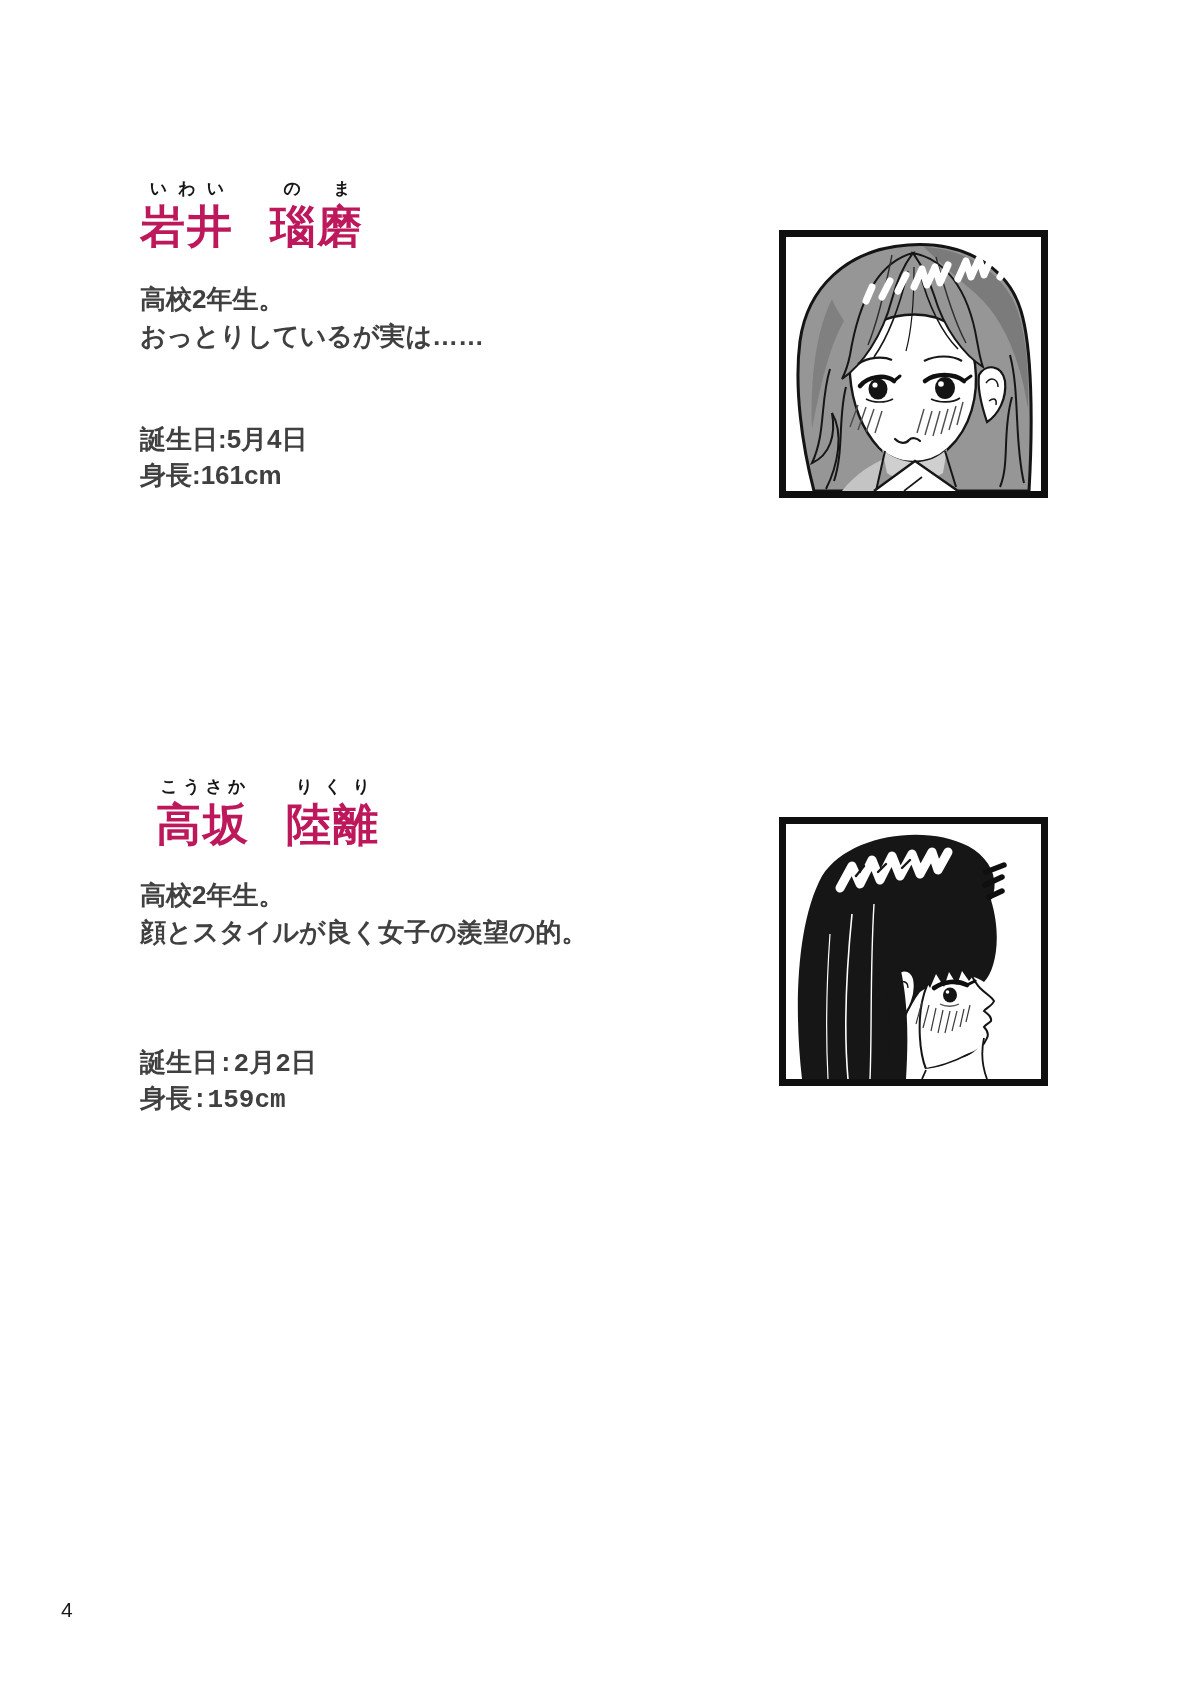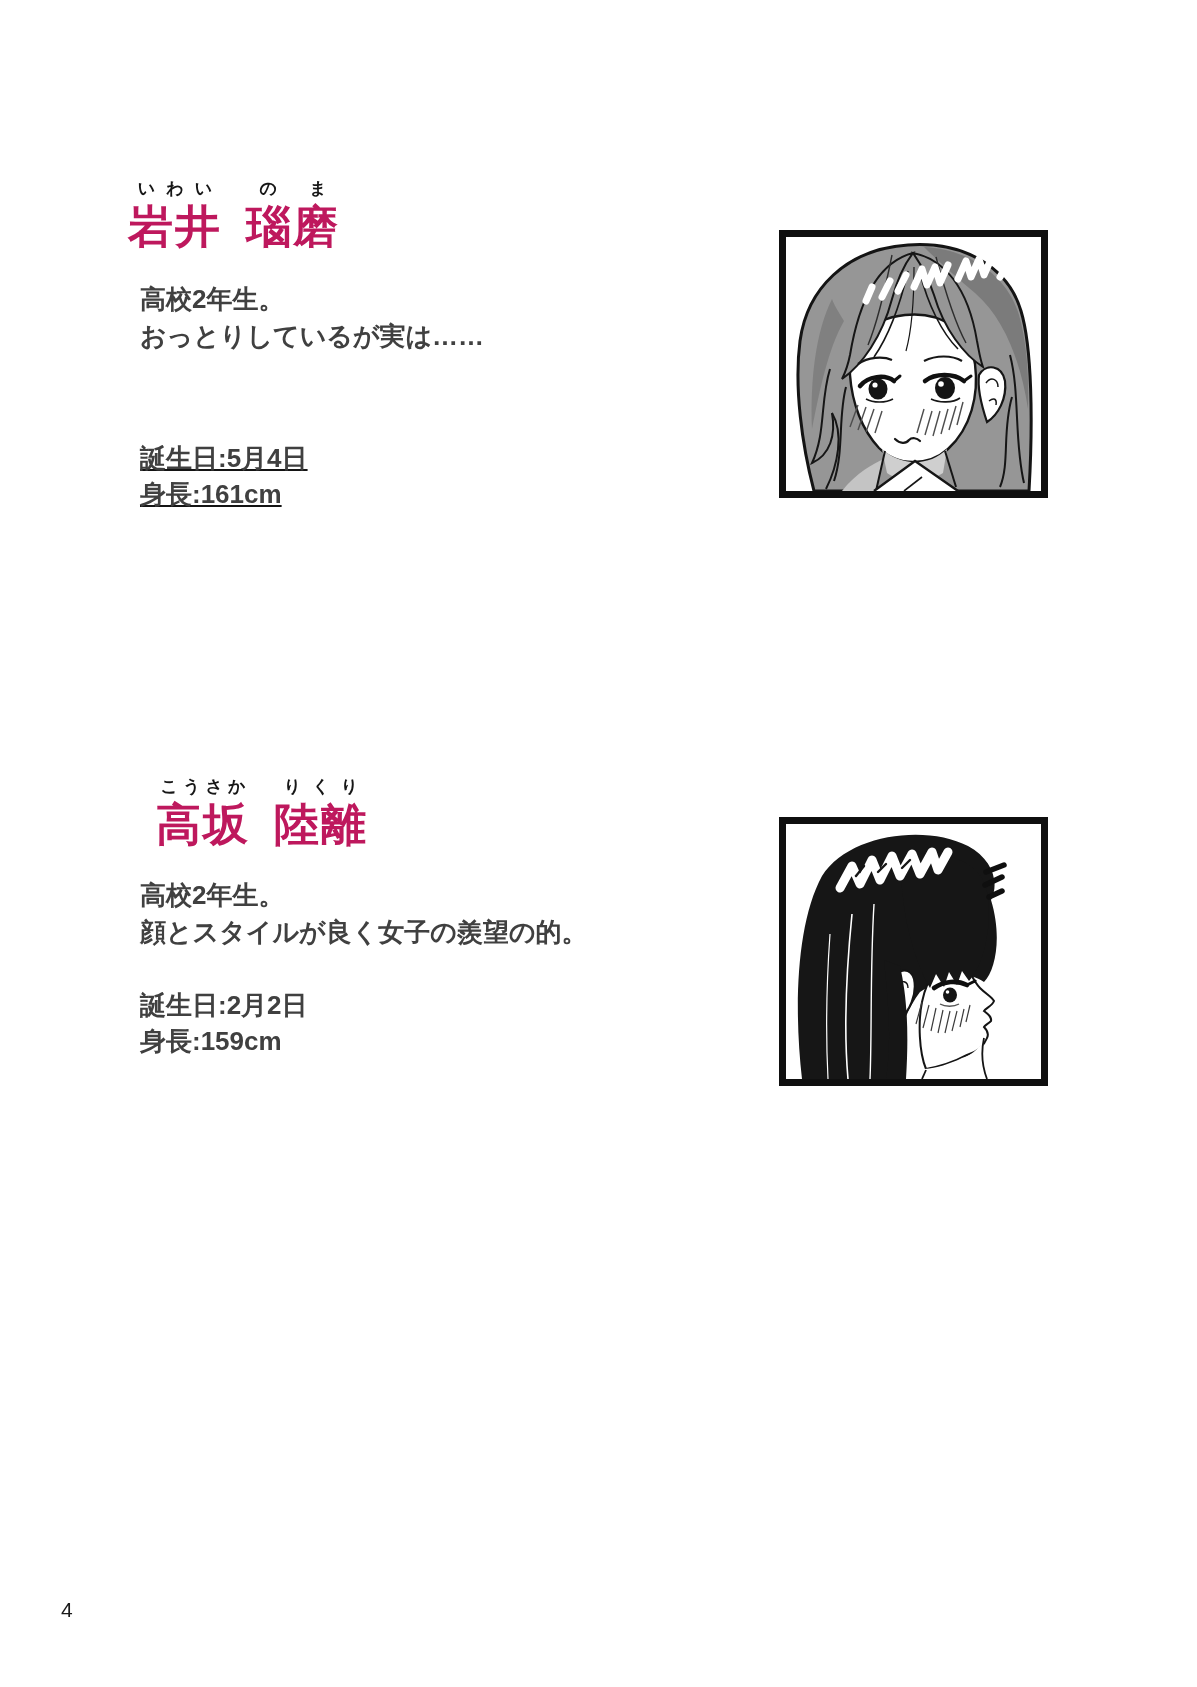--- a/index.html
+++ b/index.html
@@ -13,21 +13,21 @@
     color:#141414;
   }
   
   .name-block{
     position:absolute;
     display:flex;
     align-items:flex-end;
     white-space:nowrap;
   }
   .name-unit{display:inline-flex;flex-direction:column;align-items:center;}
-  .name-unit + .name-unit{margin-left:24px;}
+  .name-unit + .name-unit{margin-left:36px;}
   .kana{
     font-size:17px;
     font-weight:700;
     line-height:1;
     margin-bottom:6px;
     color:#161616;
   }
   .ls-sm{letter-spacing:0.30em;margin-right:-0.30em;}
   .ls-md{letter-spacing:0.65em;margin-right:-0.65em;}
   .ls-lg{letter-spacing:1.9em;margin-right:-1.9em;}
@@ -59,27 +59,27 @@
   .portrait svg{display:block;width:100%;height:100%;}
   
   .page-number{
     position:absolute;
     left:61px;top:1598px;
     font-size:21px;
     font-weight:400;
     color:#1a1a1a;
   }
   
-  .p0-name{left:128px;top:180px;}
+  .p0-name{left:140px;top:180px;}
   .p0-desc{left:140px;top:281px;}
-  .p0-stats{left:140px;top:440px;text-decoration:underline;}
+  .p0-stats{left:140px;top:421px;}
   .p0-portrait{left:779px;top:230px;width:269px;height:268px;}
   .p1-name{left:156px;top:778px;}
   .p1-desc{left:140px;top:877px;}
-  .p1-stats{left:140px;top:987px;}
+  .p1-stats{left:140px;top:1046px;font-family:Liberation Mono, monospace;}
   .p1-portrait{left:779px;top:817px;width:269px;height:269px;}
 </style>
 </head>
 <body>
 
 <div class="page">
 
   <section>
     <div class="name-block p0-name">
       <span class="name-unit">

